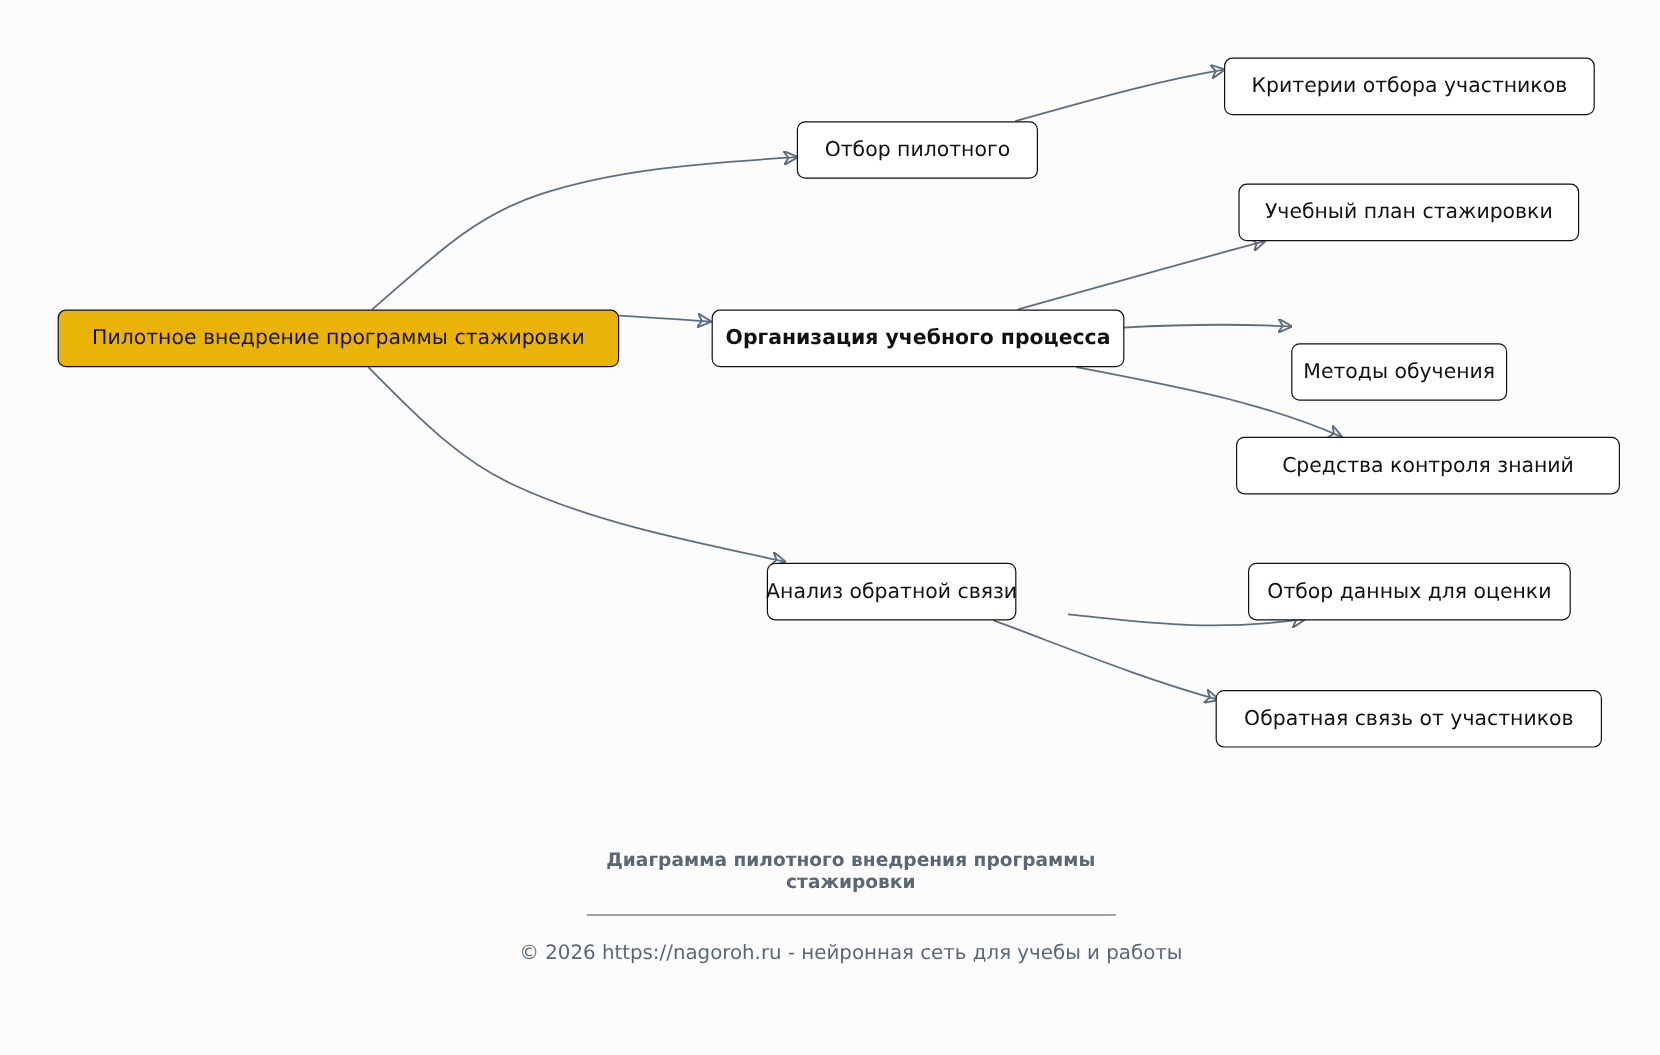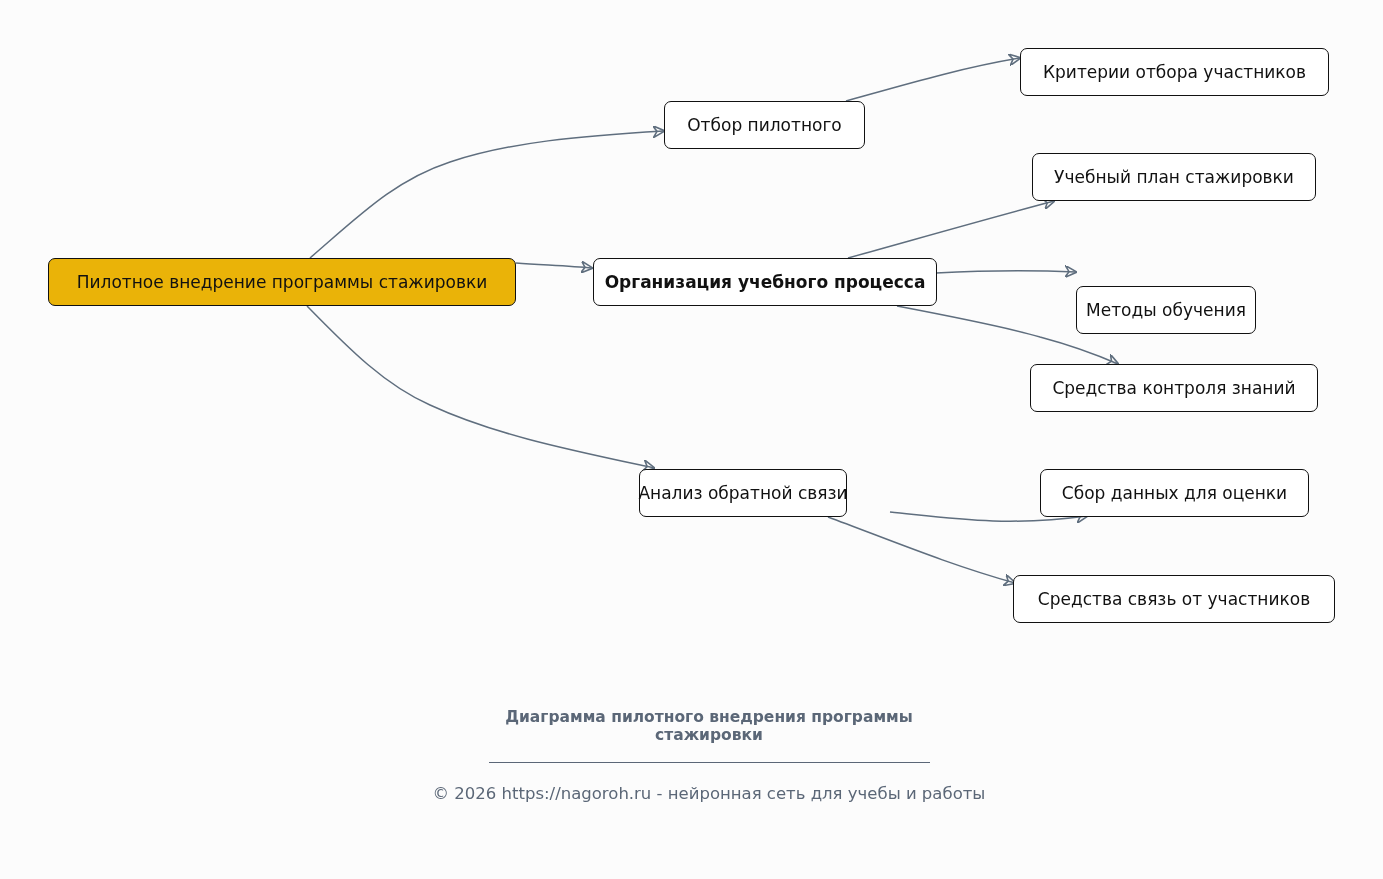--- a/index.html
+++ b/index.html
@@ -32,20 +32,20 @@
   <path d="M890,512 C950,518 1005,527 1087,516" fill="none" stroke="#5f6e7e" stroke-width="1.5" marker-end="url(#arrow)"></path>
   <path d="M828,517 C890,540 950,565 1015,583" fill="none" stroke="#5f6e7e" stroke-width="1.5" marker-end="url(#arrow)"></path>
 </svg>
 
 <div class="node root" style="left:48px; top:258px; width:468px;">Пилотное внедрение программы стажировки</div>
 <div class="node" style="left:664px; top:101px; width:201px;">Отбор пилотного</div>
 <div class="node" style="left:1020px; top:48px; width:309px;">Критерии отбора участников</div>
 <div class="node" style="left:593px; top:258px; width:344px;font-weight:bold;">Организация учебного процесса</div>
 <div class="node" style="left:1032px; top:153px; width:284px;">Учебный план стажировки</div>
 <div class="node" style="left:1076px; top:258px; width:180px;margin-top:28px;">Методы обучения</div>
-<div class="node" style="left:1030px; top:364px; width:288px;">Средства контроля знаний</div>
+<div class="node" style="left:1030px; top:364px; width:320px;">Средства контроля знаний</div>
 <div class="node" style="left:639px; top:469px; width:208px;">Анализ обратной связи</div>
-<div class="node" style="left:1040px; top:469px; width:269px;">Сбор данных для оценки</div>
-<div class="node" style="left:1013px; top:575px; width:322px;">Средства связь от участников</div>
+<div class="node" style="left:1040px; top:469px; width:269px;">Отбор данных для оценки</div>
+<div class="node" style="left:1013px; top:575px; width:322px;">Обратная связь от участников</div>
 
 <div id="title" class="caption"><span style="display:inline-block; width:470px;text-align:center;">Диаграмма пилотного внедрения программы стажировки</span></div>
 <div id="rule"></div>
 <div id="footer" class="caption">© 2026 https://nagoroh.ru - нейронная сеть для учебы и работы</div>
 
 </body></html>

